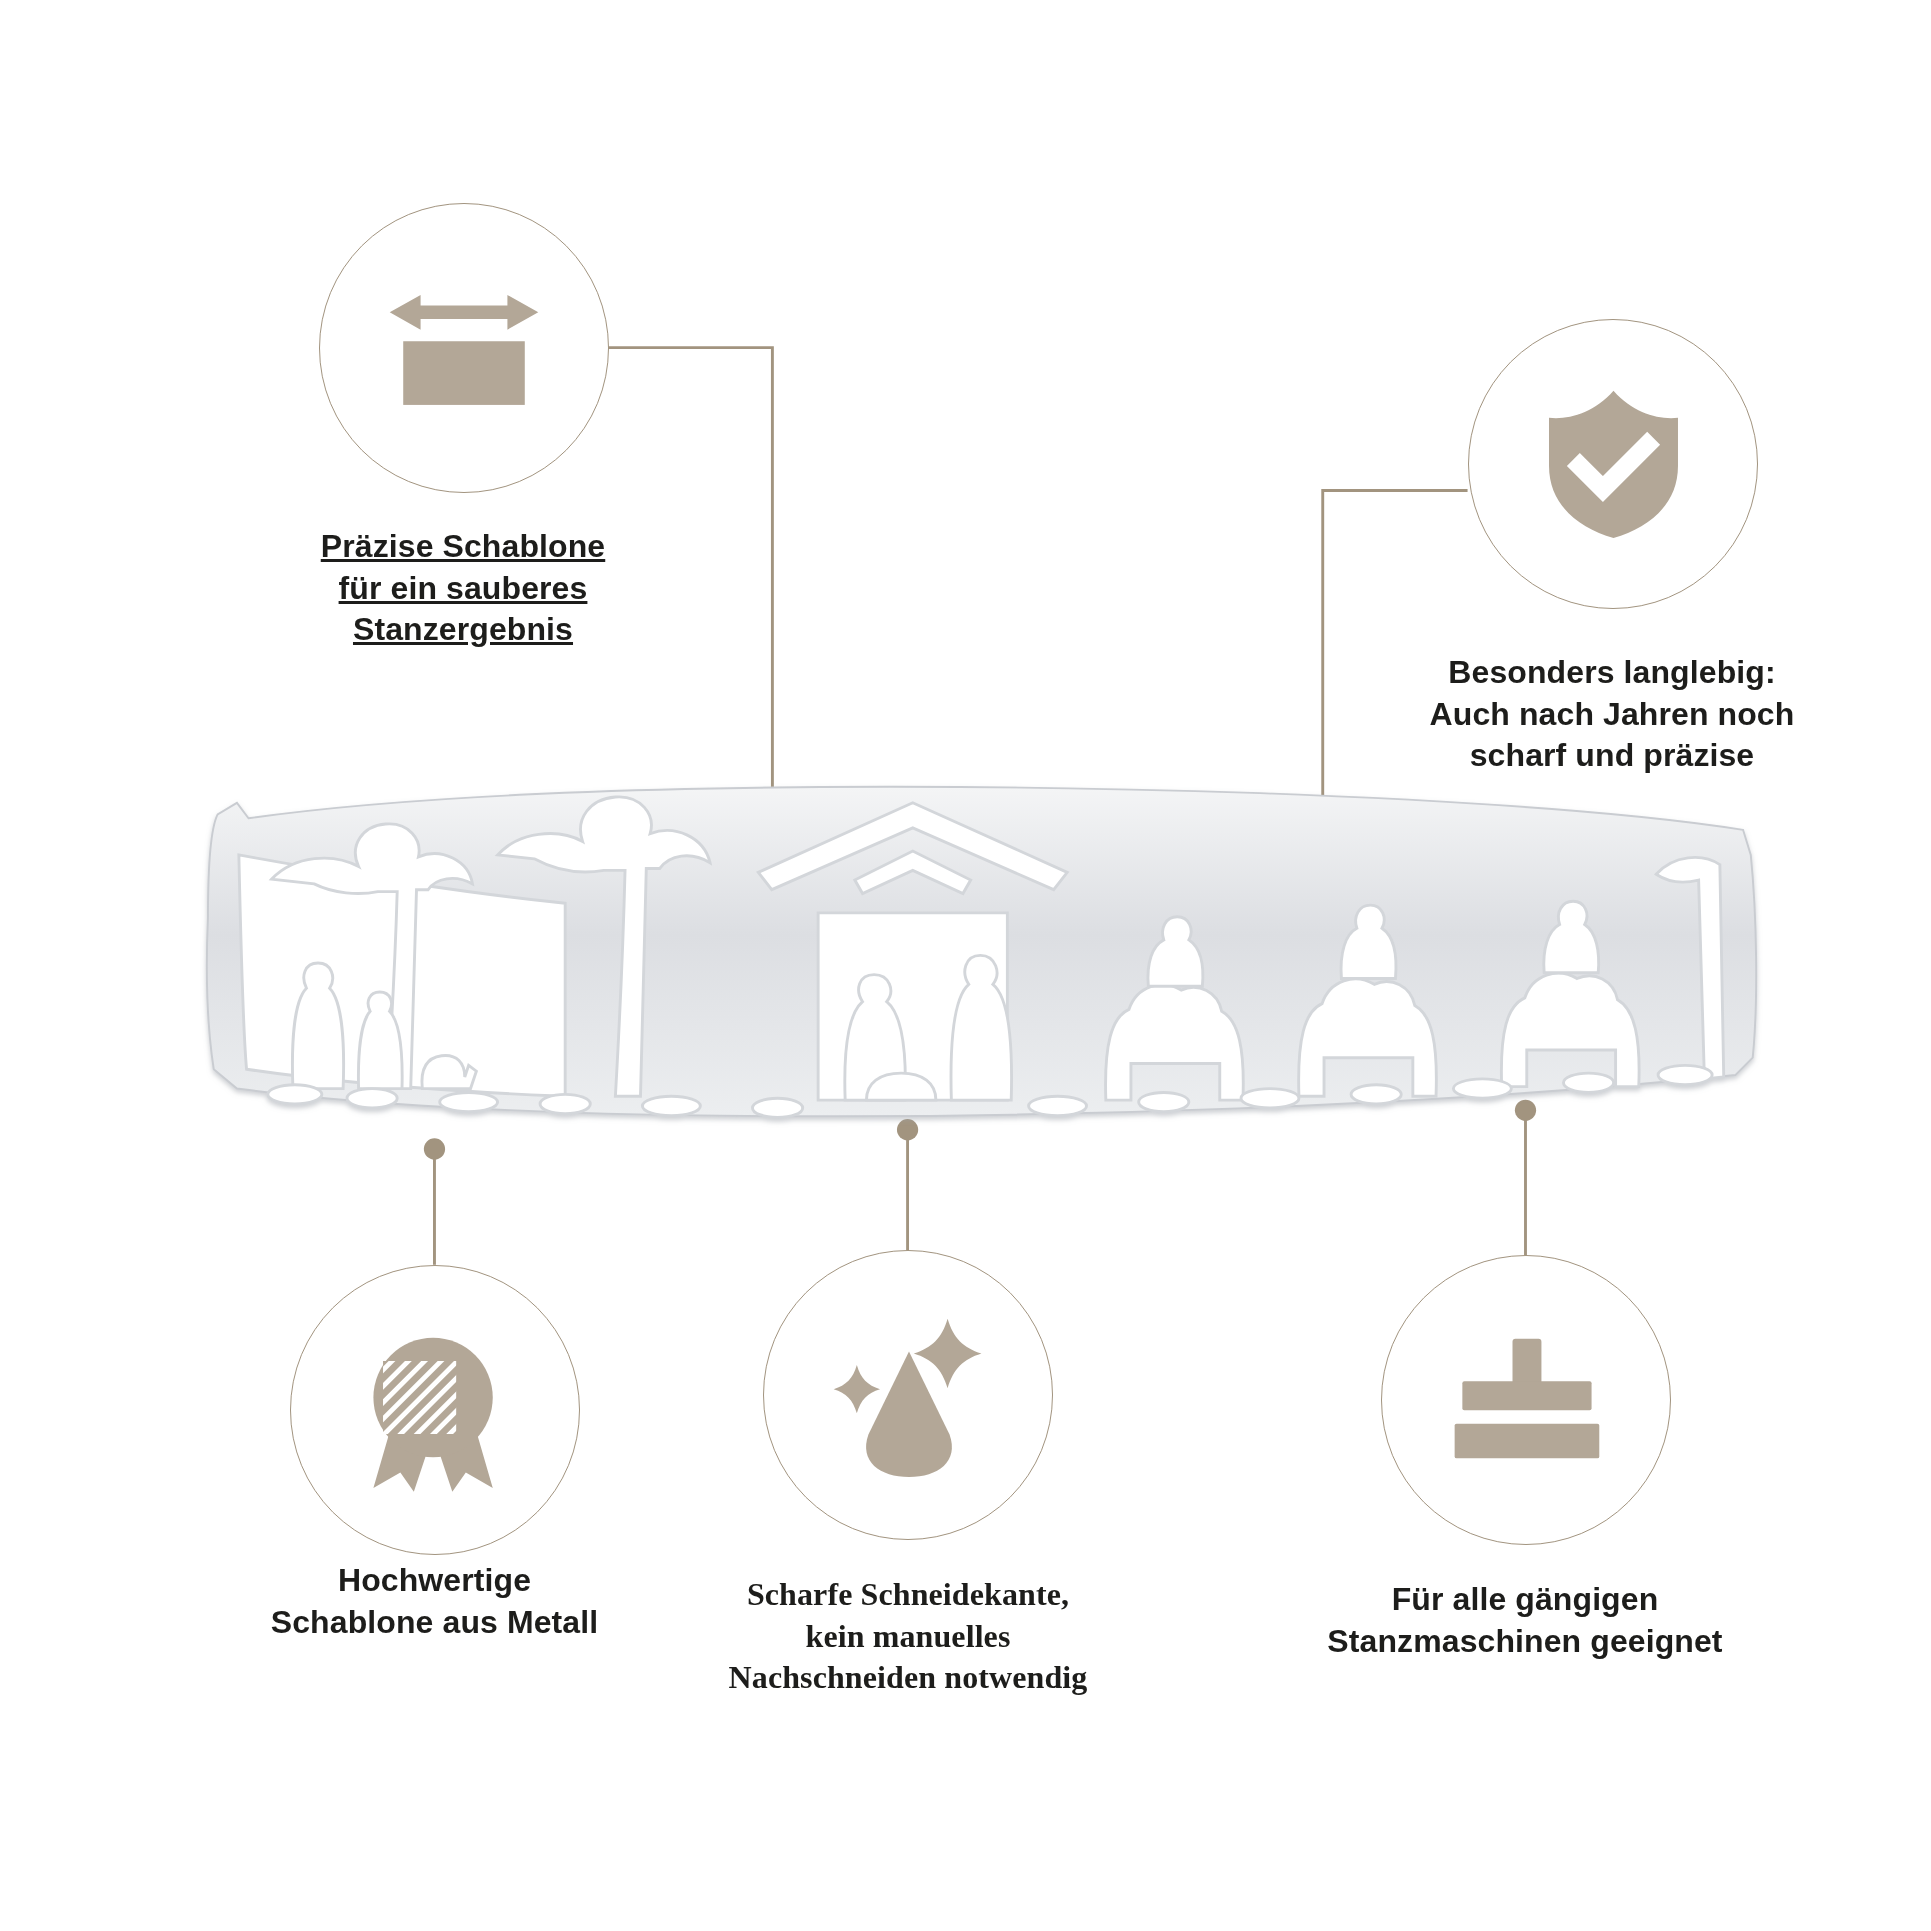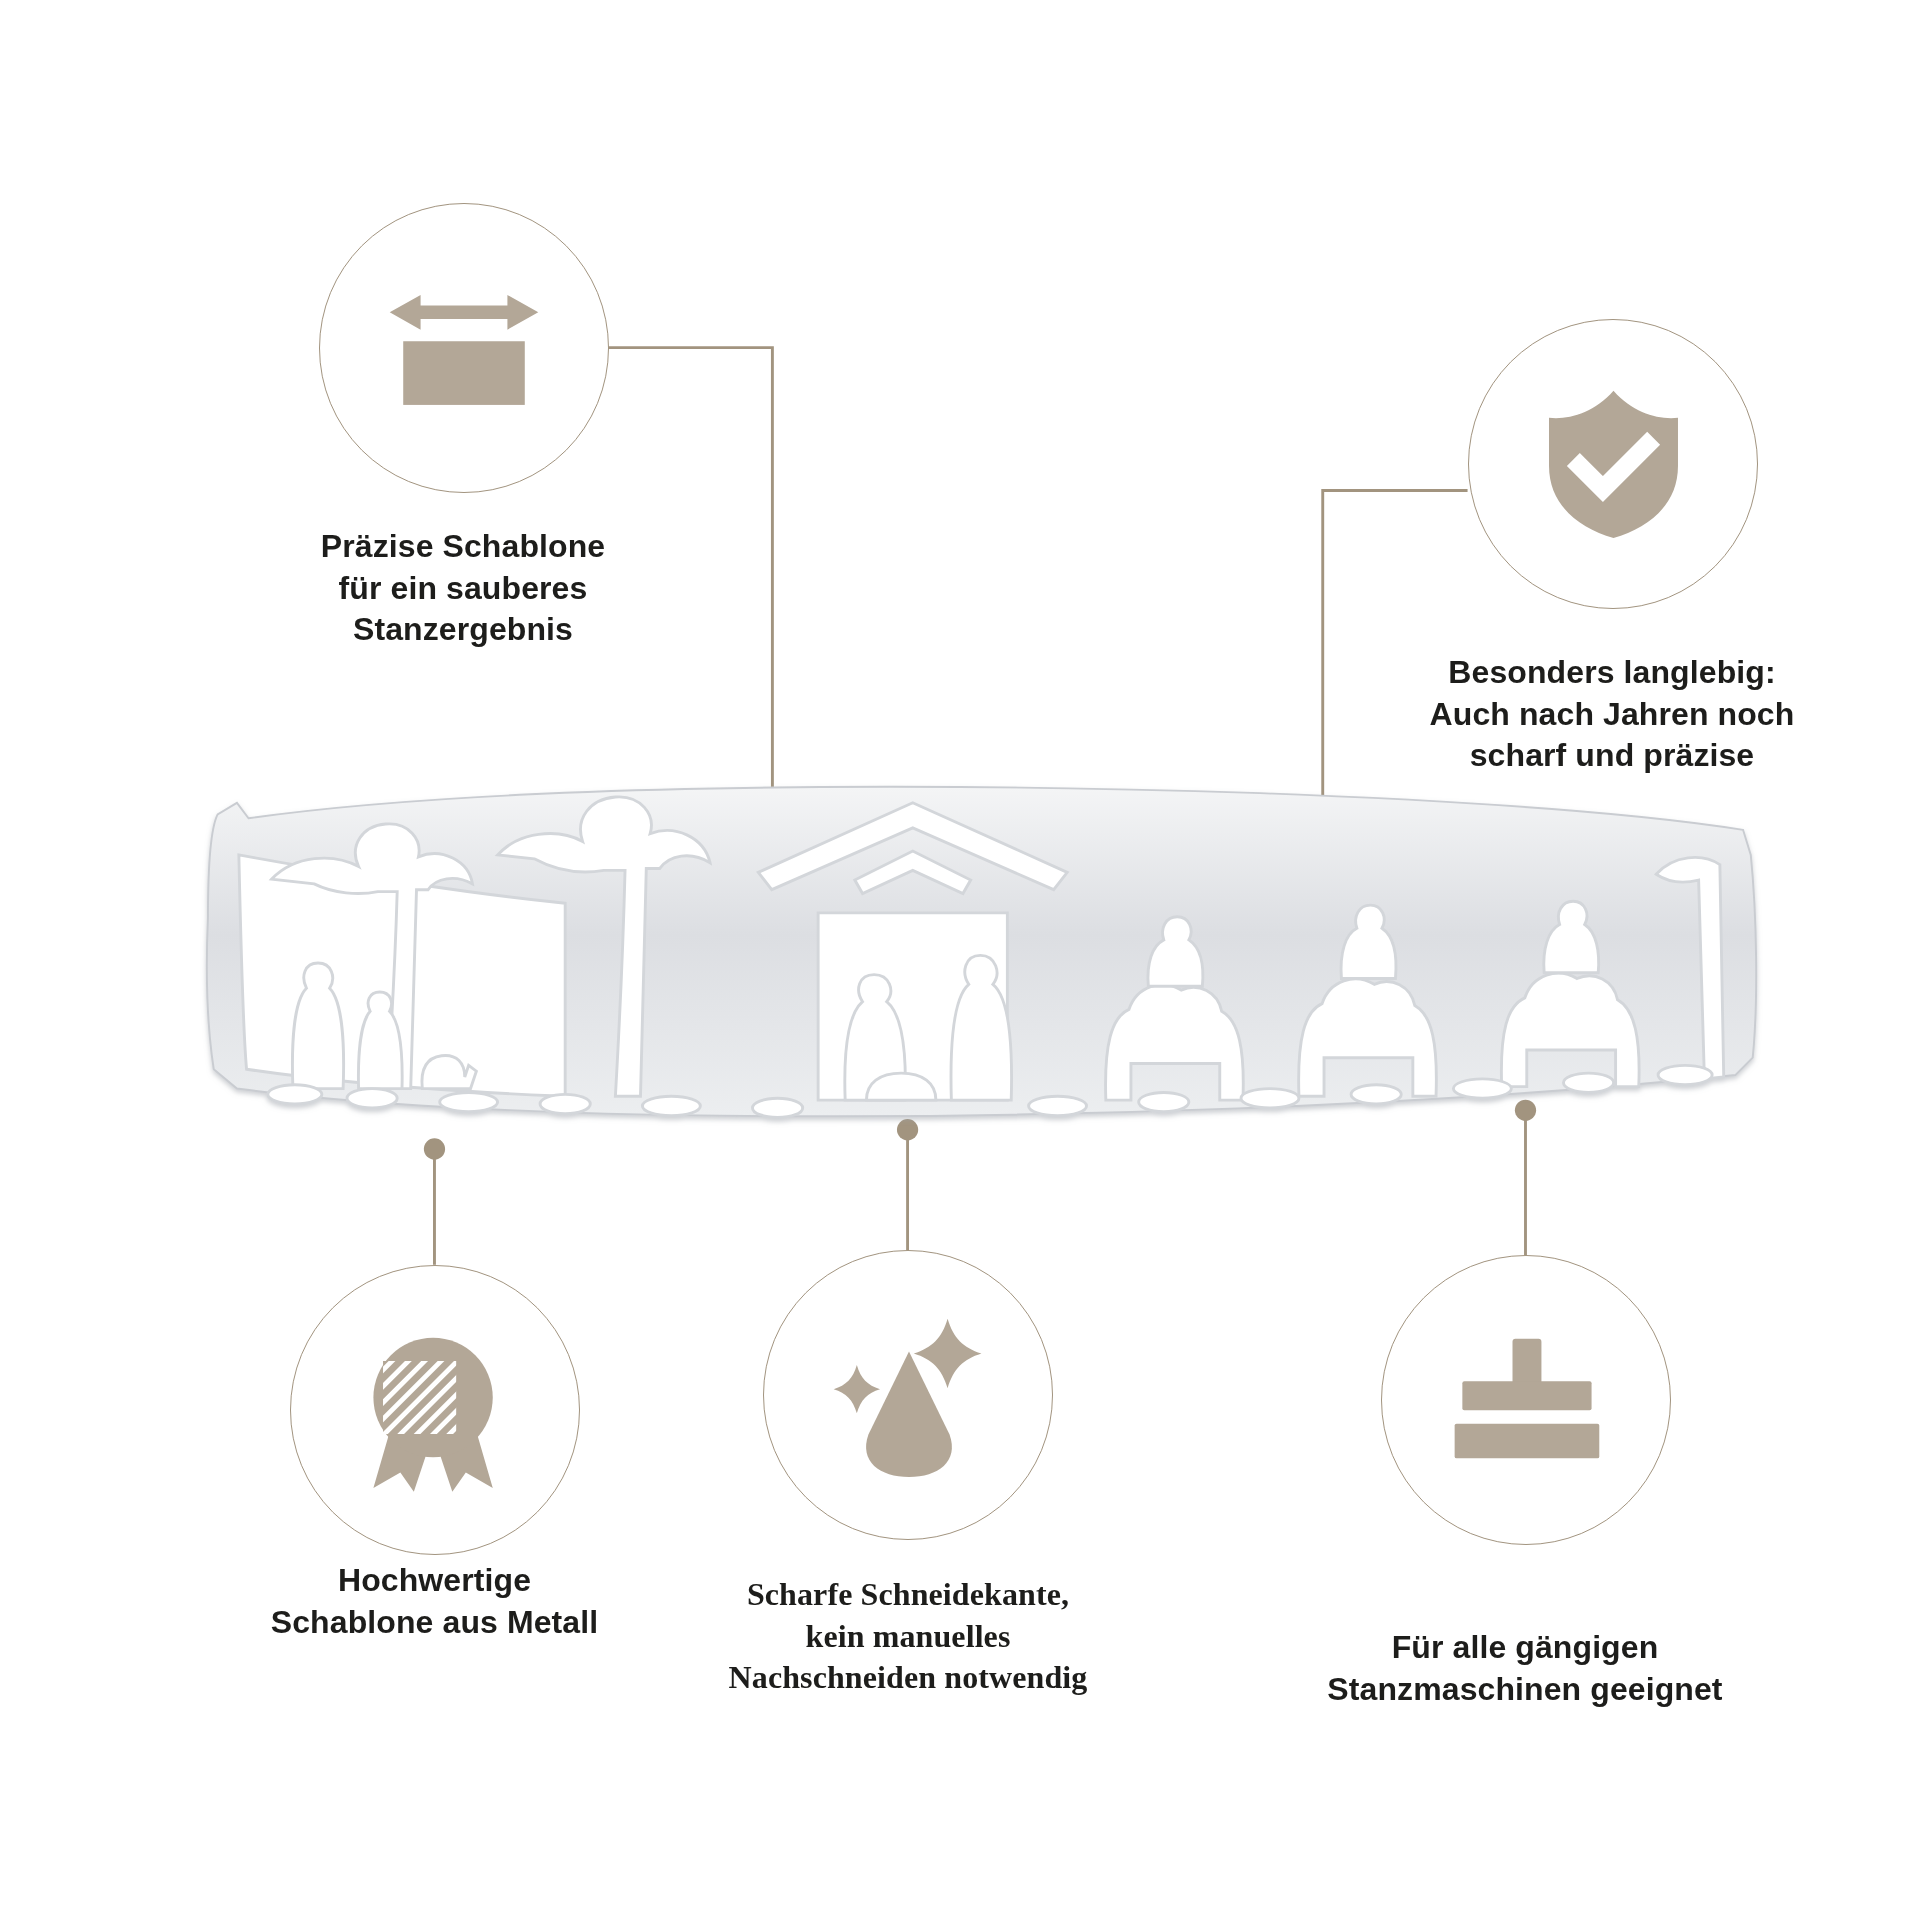--- a/index.html
+++ b/index.html
@@ -30,33 +30,33 @@
     color:#1d1d1b;
     font-size:32px;
     line-height:1.30;
     font-weight:600;
     letter-spacing:0.1px;
     white-space:pre-line;
   }
 
   
   #f-precise .circle{left:319px;top:203px;width:290px;height:290px;}
-  #f-precise .caption{left:241px;top:526px;width:444px;}
+  #f-precise .caption{left:241px;top:526px;width:444px;text-decoration:underline;}
 
   #f-durable .circle{left:1468px;top:319px;width:290px;height:290px;}
   #f-durable .caption{left:1361px;top:652px;width:502px;}
 
   #f-metal .circle{left:290px;top:1265px;width:290px;height:290px;}
   #f-metal .caption{left:193px;top:1560px;width:483px;}
 
   #f-sharp .circle{left:763px;top:1250px;width:290px;height:290px;}
   #f-sharp .caption{left:686px;top:1574px;width:444px;font-family:Liberation Serif, serif;}
 
   #f-machines .circle{left:1381px;top:1255px;width:290px;height:290px;}
-  #f-machines .caption{left:1303px;top:1579px;width:444px;margin-top:48px;}
+  #f-machines .caption{left:1303px;top:1579px;width:444px;}
 
   .icon{display:block;}
 
   
   #product{position:absolute;left:179px;top:710px;width:1593px;height:454px;}
 </style>
 </head>
 <body>
 
 <div id="stage">

